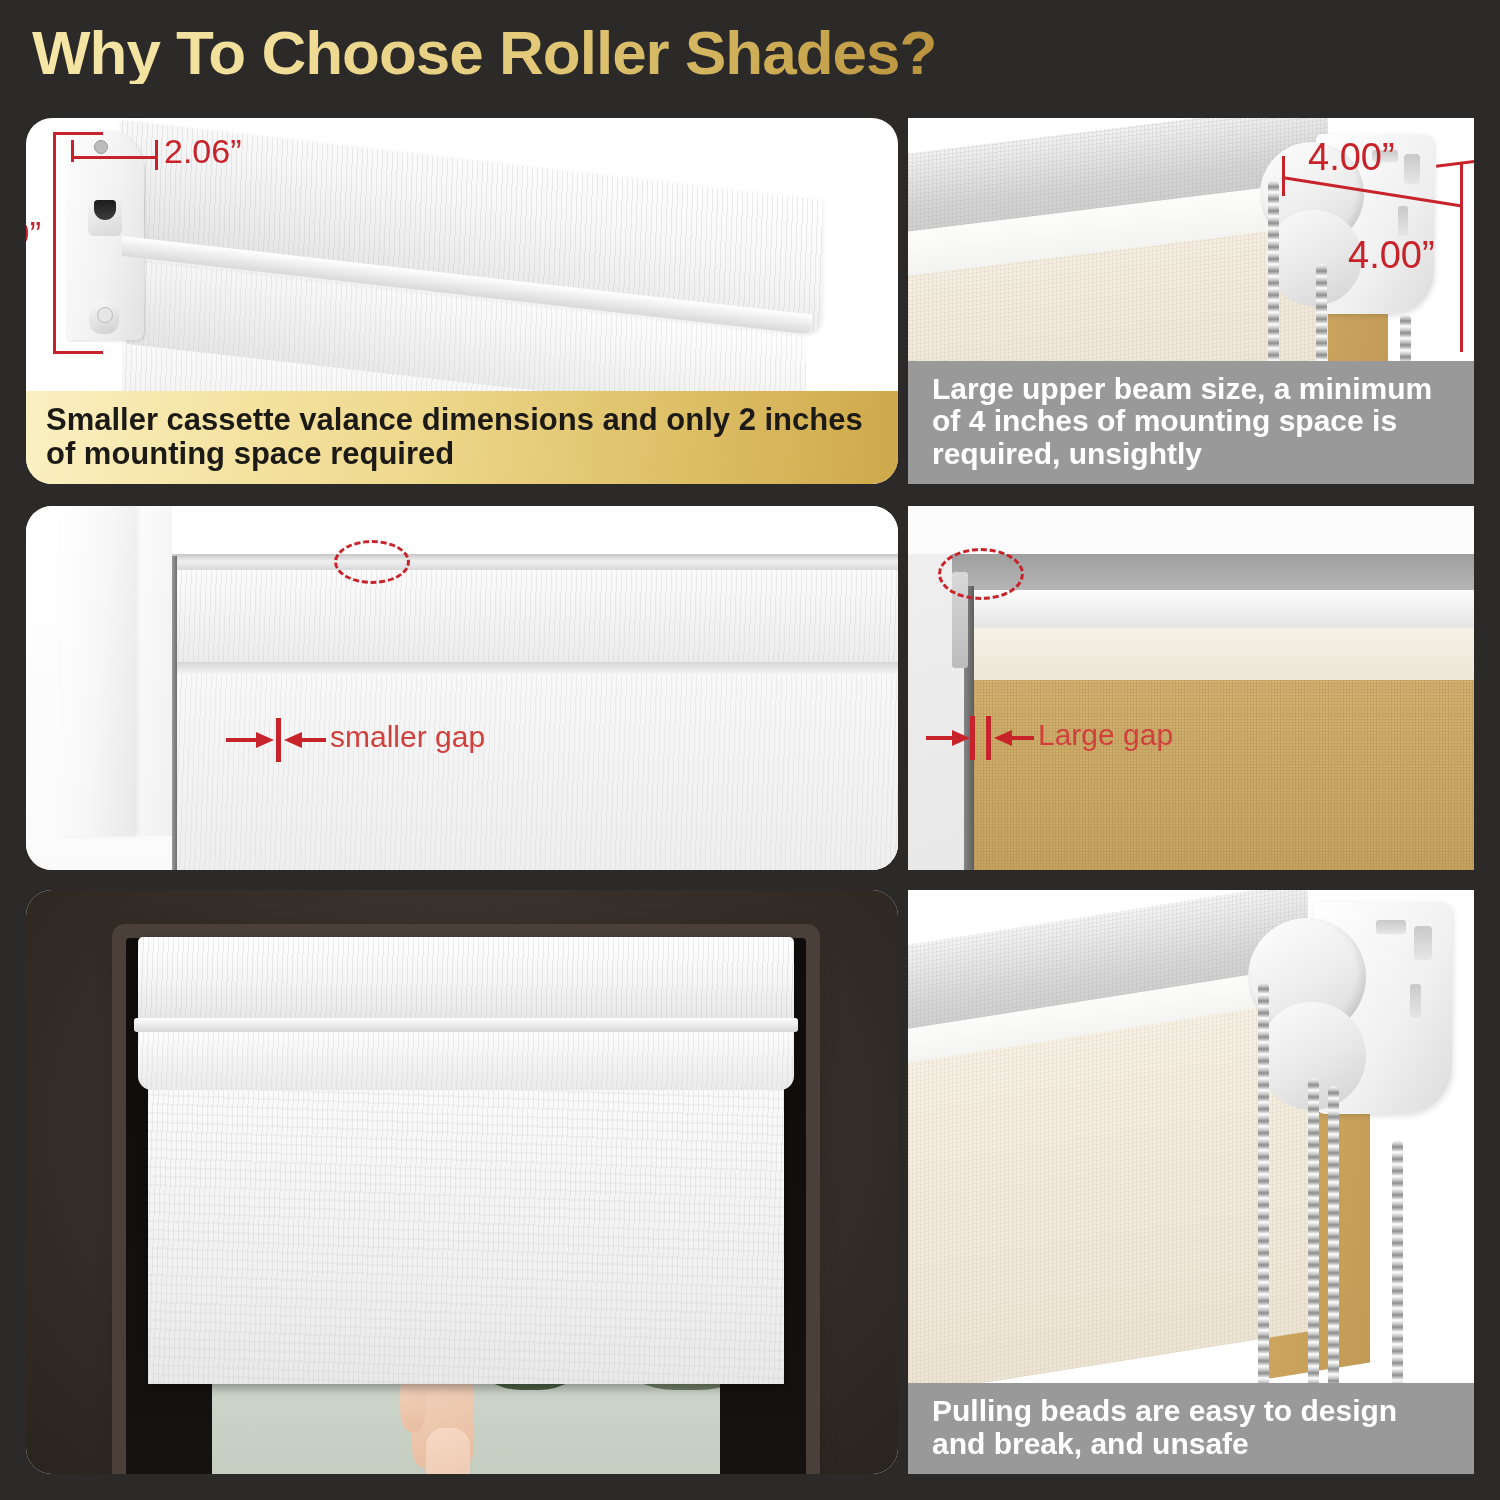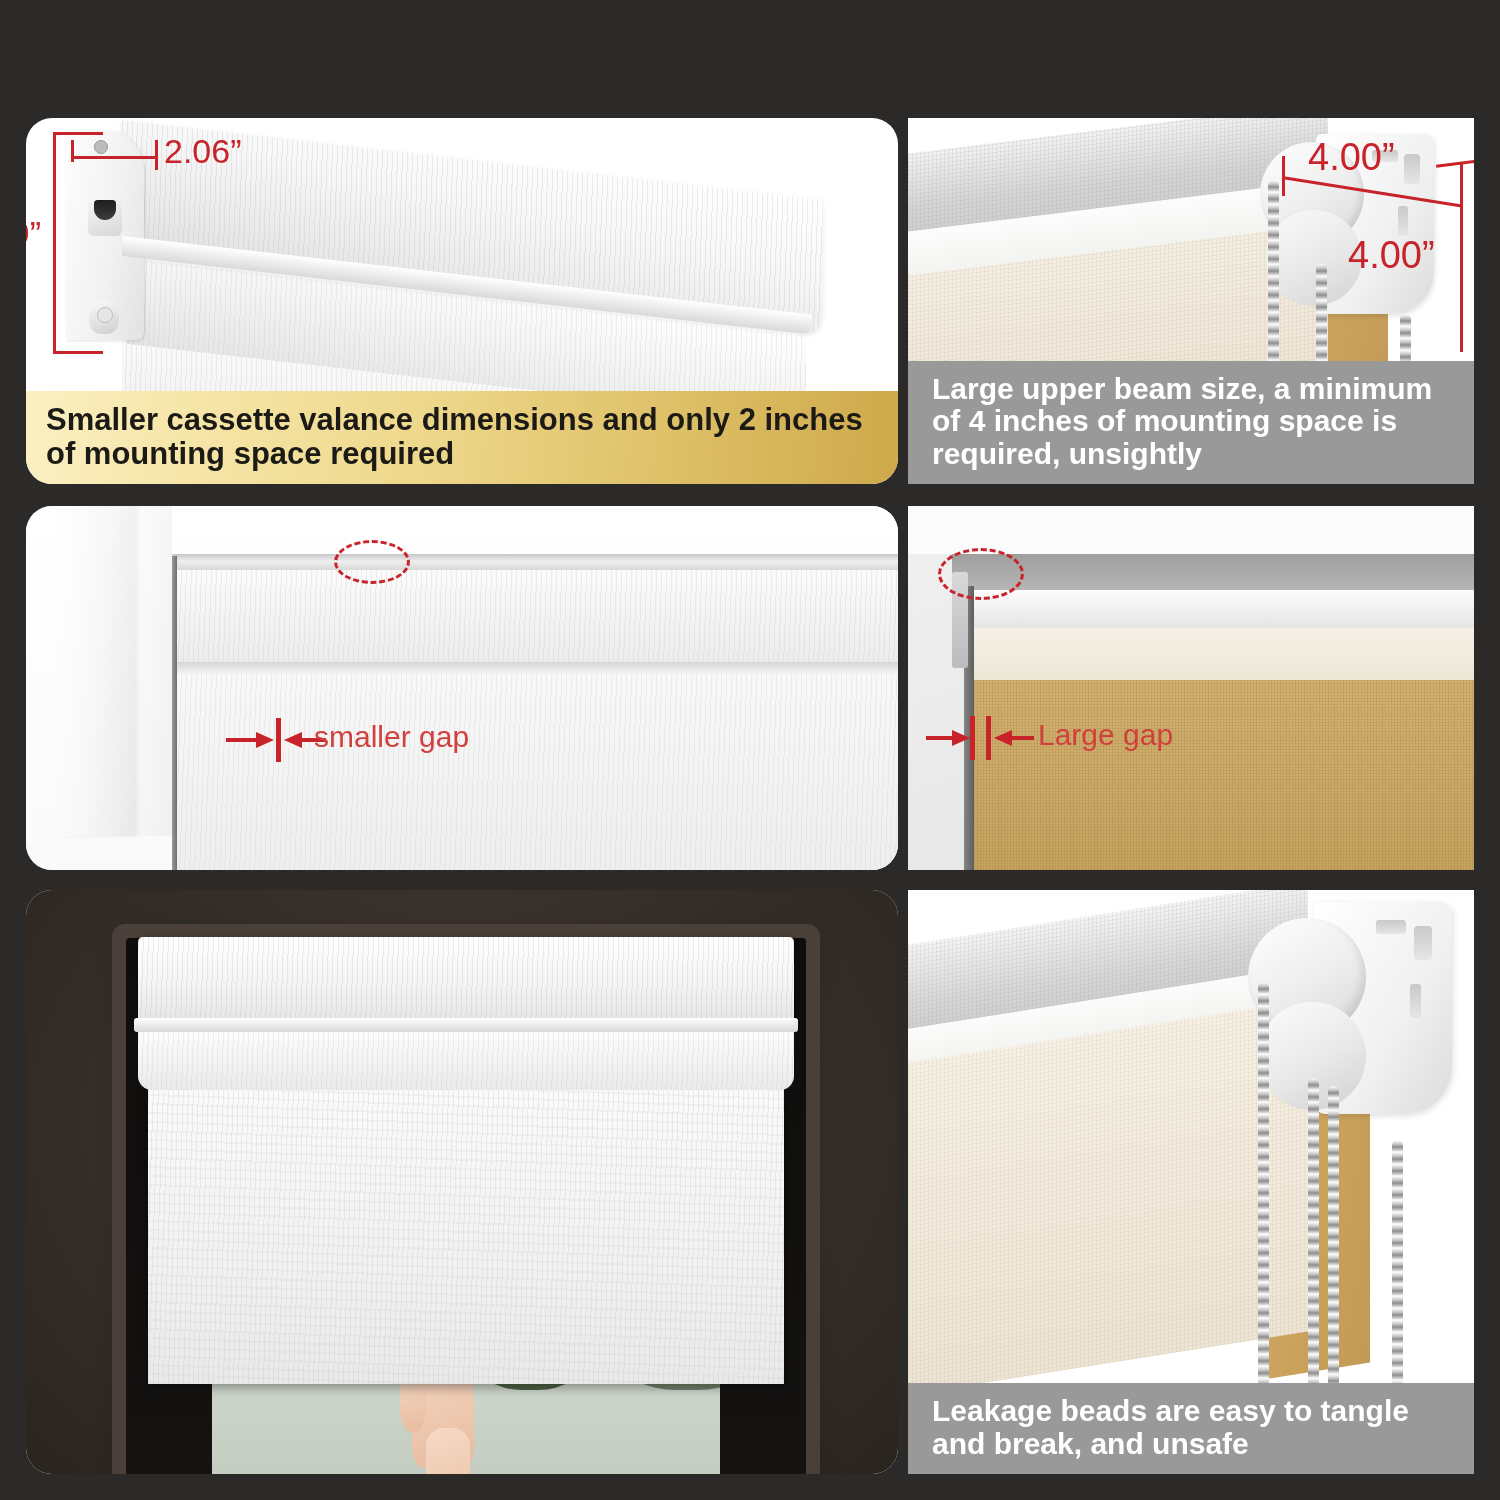--- a/index.html
+++ b/index.html
@@ -407,20 +407,21 @@
     border-radius: 6px 12px 48px 12px;
     background: linear-gradient(120deg,#ffffff,#f1f1f1 58%,#dcdcdc);
     box-shadow: 1px 2px 6px rgba(0,0,0,.13);
   }
 </style>
 </head>
 <body>
 
 <div id="stage">
 
+  <div class="title">Why To Choose Roller Shades?</div>
 
   <div class="panel left" style="left:26px; top:118px; width:872px; height:366px;">
     <div class="photo">
       <div class="p1-fabric"></div>
       <div class="p1-roller"></div>
       <div class="p1-body"></div>
       <div class="p1-lip"></div>
       <div class="p1-bracket"></div>
       <div class="p1-screw-top"></div>
       <div class="p1-knob"></div>
@@ -486,21 +487,21 @@
 
       <div class="line-red" style="left:200px; top:232px; width:34px; height:4px;"></div>
       <svg style="position:absolute; left:230px; top:224px; z-index:8;" width="18" height="20" viewBox="0 0 18 20">
         <polygon points="0,2 18,10 0,18" fill="#c8232a"></polygon>
       </svg>
       <div class="line-red" style="left:250px; top:212px; width:5px; height:44px;"></div>
       <svg style="position:absolute; left:258px; top:224px; z-index:8;" width="18" height="20" viewBox="0 0 18 20">
         <polygon points="18,2 0,10 18,18" fill="#c8232a"></polygon>
       </svg>
       <div class="line-red" style="left:274px; top:232px; width:26px; height:4px;"></div>
-      <div class="gaplabel" style="left:288px; top:214px;">smaller gap</div>
+      <div class="gaplabel" style="left:304px; top:214px;">smaller gap</div>
     </div>
   </div>
 
   <div class="panel right" style="left:908px; top:506px; width:566px; height:364px;">
     <div class="photo p4-wall">
       <div class="p4-white"></div>
       <div class="p4-topgray"></div>
       <div class="p4-rail"></div>
       <div class="p4-cream"></div>
       <div class="p4-tan"></div>
@@ -560,16 +561,16 @@
         </div>
         <div class="p6-r1"></div>
         <div class="p6-r2"></div>
       </div>
 
       <div class="bead-chain" style="left:350px; top:92px;  height:492px;"></div>
       <div class="bead-chain" style="left:400px; top:188px; height:396px;"></div>
       <div class="bead-chain" style="left:420px; top:196px; height:388px;"></div>
       <div class="bead-chain" style="left:484px; top:250px; height:334px;"></div>
     </div>
-    <div class="caption gray cap-2">Leakage beads are easy to tangle and break, and unsafe</div>
+    <div class="caption gray cap-2">Pulling beads are easy to design and break, and unsafe</div>
   </div>
 
 </div>
 
 </body></html>

